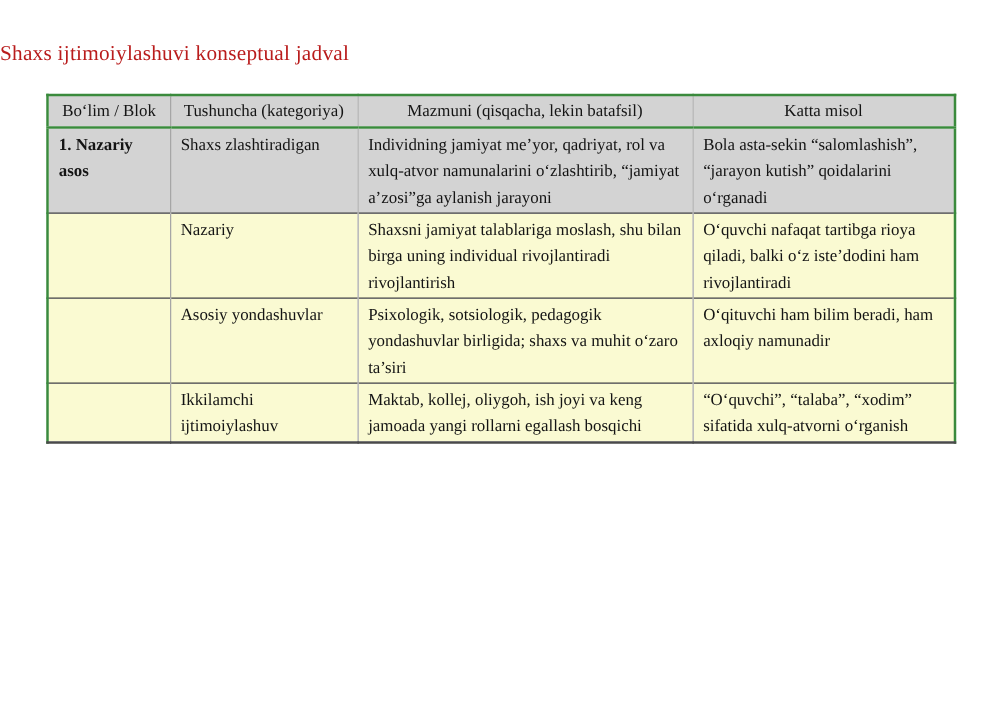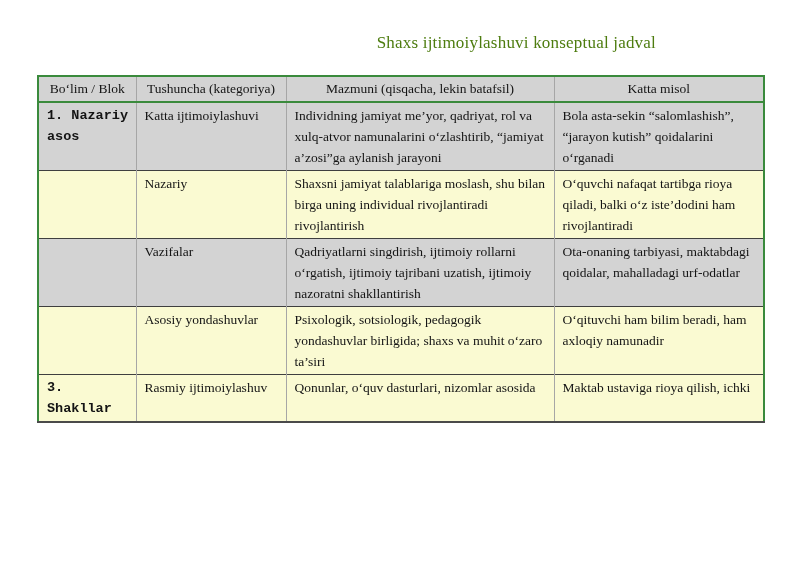--- a/index.html
+++ b/index.html
@@ -15,24 +15,24 @@
   html,body{width:800px;height:565px;overflow:hidden;}
   body{
     background:var(--page-bg);
     font-family:"Liberation Serif","DejaVu Serif",serif;
     color:var(--text);
     position:relative;
   }
   .title{
     position:absolute;
     top:33px;left:0;width:656px;
-    text-align:right;
+    text-align:left;
     font-size:17px;
     font-weight:normal;
-    color:#4d7c0f;
+    color:#b91c1c;
     letter-spacing:0.2px;
   }
   table.jadval{
     position:absolute;
     left:37px;top:75px;
     width:726px;
     table-layout:fixed;
     border-collapse:collapse;
     font-size:13.5px;
     line-height:21px;
@@ -55,21 +55,21 @@
     overflow:hidden;
   }
   thead th:first-child{border-left:none;}
   tbody td{
     vertical-align:top;
     padding:2px 6px 2px 8px;
     border-top:1px solid var(--divider-dark);
     border-left:1px solid var(--divider-light);
     overflow:hidden;
   }
-  tbody td:first-child{border-left:none;font-family:Liberation Mono, monospace;}
+  tbody td:first-child{border-left:none;}
   tbody tr:first-child td{border-top:none;}
   tr.gray td{background:var(--row-gray);}
   tr.yellow td{background:var(--row-yellow);}
   td.col-bolim{font-weight:bold;}
 </style>
 </head>
 <body>
 
 <h1 class="title">Shaxs ijtimoiylashuvi konseptual jadval</h1>
 
@@ -84,42 +84,36 @@
     <tr>
       <th>Bo‘lim / Blok</th>
       <th>Tushuncha (kategoriya)</th>
       <th>Mazmuni (qisqacha, lekin batafsil)</th>
       <th>Katta misol</th>
     </tr>
   </thead>
   <tbody id="table-body">
       <tr class="gray">
         <td class="col-bolim">1. Nazariy asos</td>
-        <td class="col-tushuncha">Katta ijtimoiylashuvi</td>
+        <td class="col-tushuncha">Shaxs zlashtiradigan</td>
         <td class="col-mazmuni">Individning jamiyat me’yor, qadriyat, rol va xulq-atvor namunalarini o‘zlashtirib, “jamiyat a’zosi”ga aylanish jarayoni</td>
         <td class="col-misol">Bola asta-sekin “salomlashish”, “jarayon kutish” qoidalarini o‘rganadi</td>
       </tr>
       <tr class="yellow">
         <td class="col-bolim"></td>
         <td class="col-tushuncha">Nazariy</td>
         <td class="col-mazmuni">Shaxsni jamiyat talablariga moslash, shu bilan birga uning individual rivojlantiradi rivojlantirish</td>
         <td class="col-misol">O‘quvchi nafaqat tartibga rioya qiladi, balki o‘z iste’dodini ham rivojlantiradi</td>
       </tr>
-      <tr class="gray">
-        <td class="col-bolim"></td>
-        <td class="col-tushuncha">Vazifalar</td>
-        <td class="col-mazmuni">Qadriyatlarni singdirish, ijtimoiy rollarni o‘rgatish, ijtimoiy tajribani uzatish, ijtimoiy nazoratni shakllantirish</td>
-        <td class="col-misol">Ota-onaning tarbiyasi, maktabdagi qoidalar, mahalladagi urf-odatlar</td>
-      </tr>
       <tr class="yellow">
         <td class="col-bolim"></td>
         <td class="col-tushuncha">Asosiy yondashuvlar</td>
         <td class="col-mazmuni">Psixologik, sotsiologik, pedagogik yondashuvlar birligida; shaxs va muhit o‘zaro ta’siri</td>
         <td class="col-misol">O‘qituvchi ham bilim beradi, ham axloqiy namunadir</td>
       </tr>
       <tr class="yellow">
-        <td class="col-bolim">3. Shakllar</td>
-        <td class="col-tushuncha">Rasmiy ijtimoiylashuv</td>
-        <td class="col-mazmuni">Qonunlar, o‘quv dasturlari, nizomlar asosida</td>
-        <td class="col-misol">Maktab ustaviga rioya qilish, ichki</td>
+        <td class="col-bolim"></td>
+        <td class="col-tushuncha">Ikkilamchi ijtimoiylashuv</td>
+        <td class="col-mazmuni">Maktab, kollej, oliygoh, ish joyi va keng jamoada yangi rollarni egallash bosqichi</td>
+        <td class="col-misol">“O‘quvchi”, “talaba”, “xodim” sifatida xulq-atvorni o‘rganish</td>
       </tr>
     </tbody>
 </table>
 
 </body></html>

